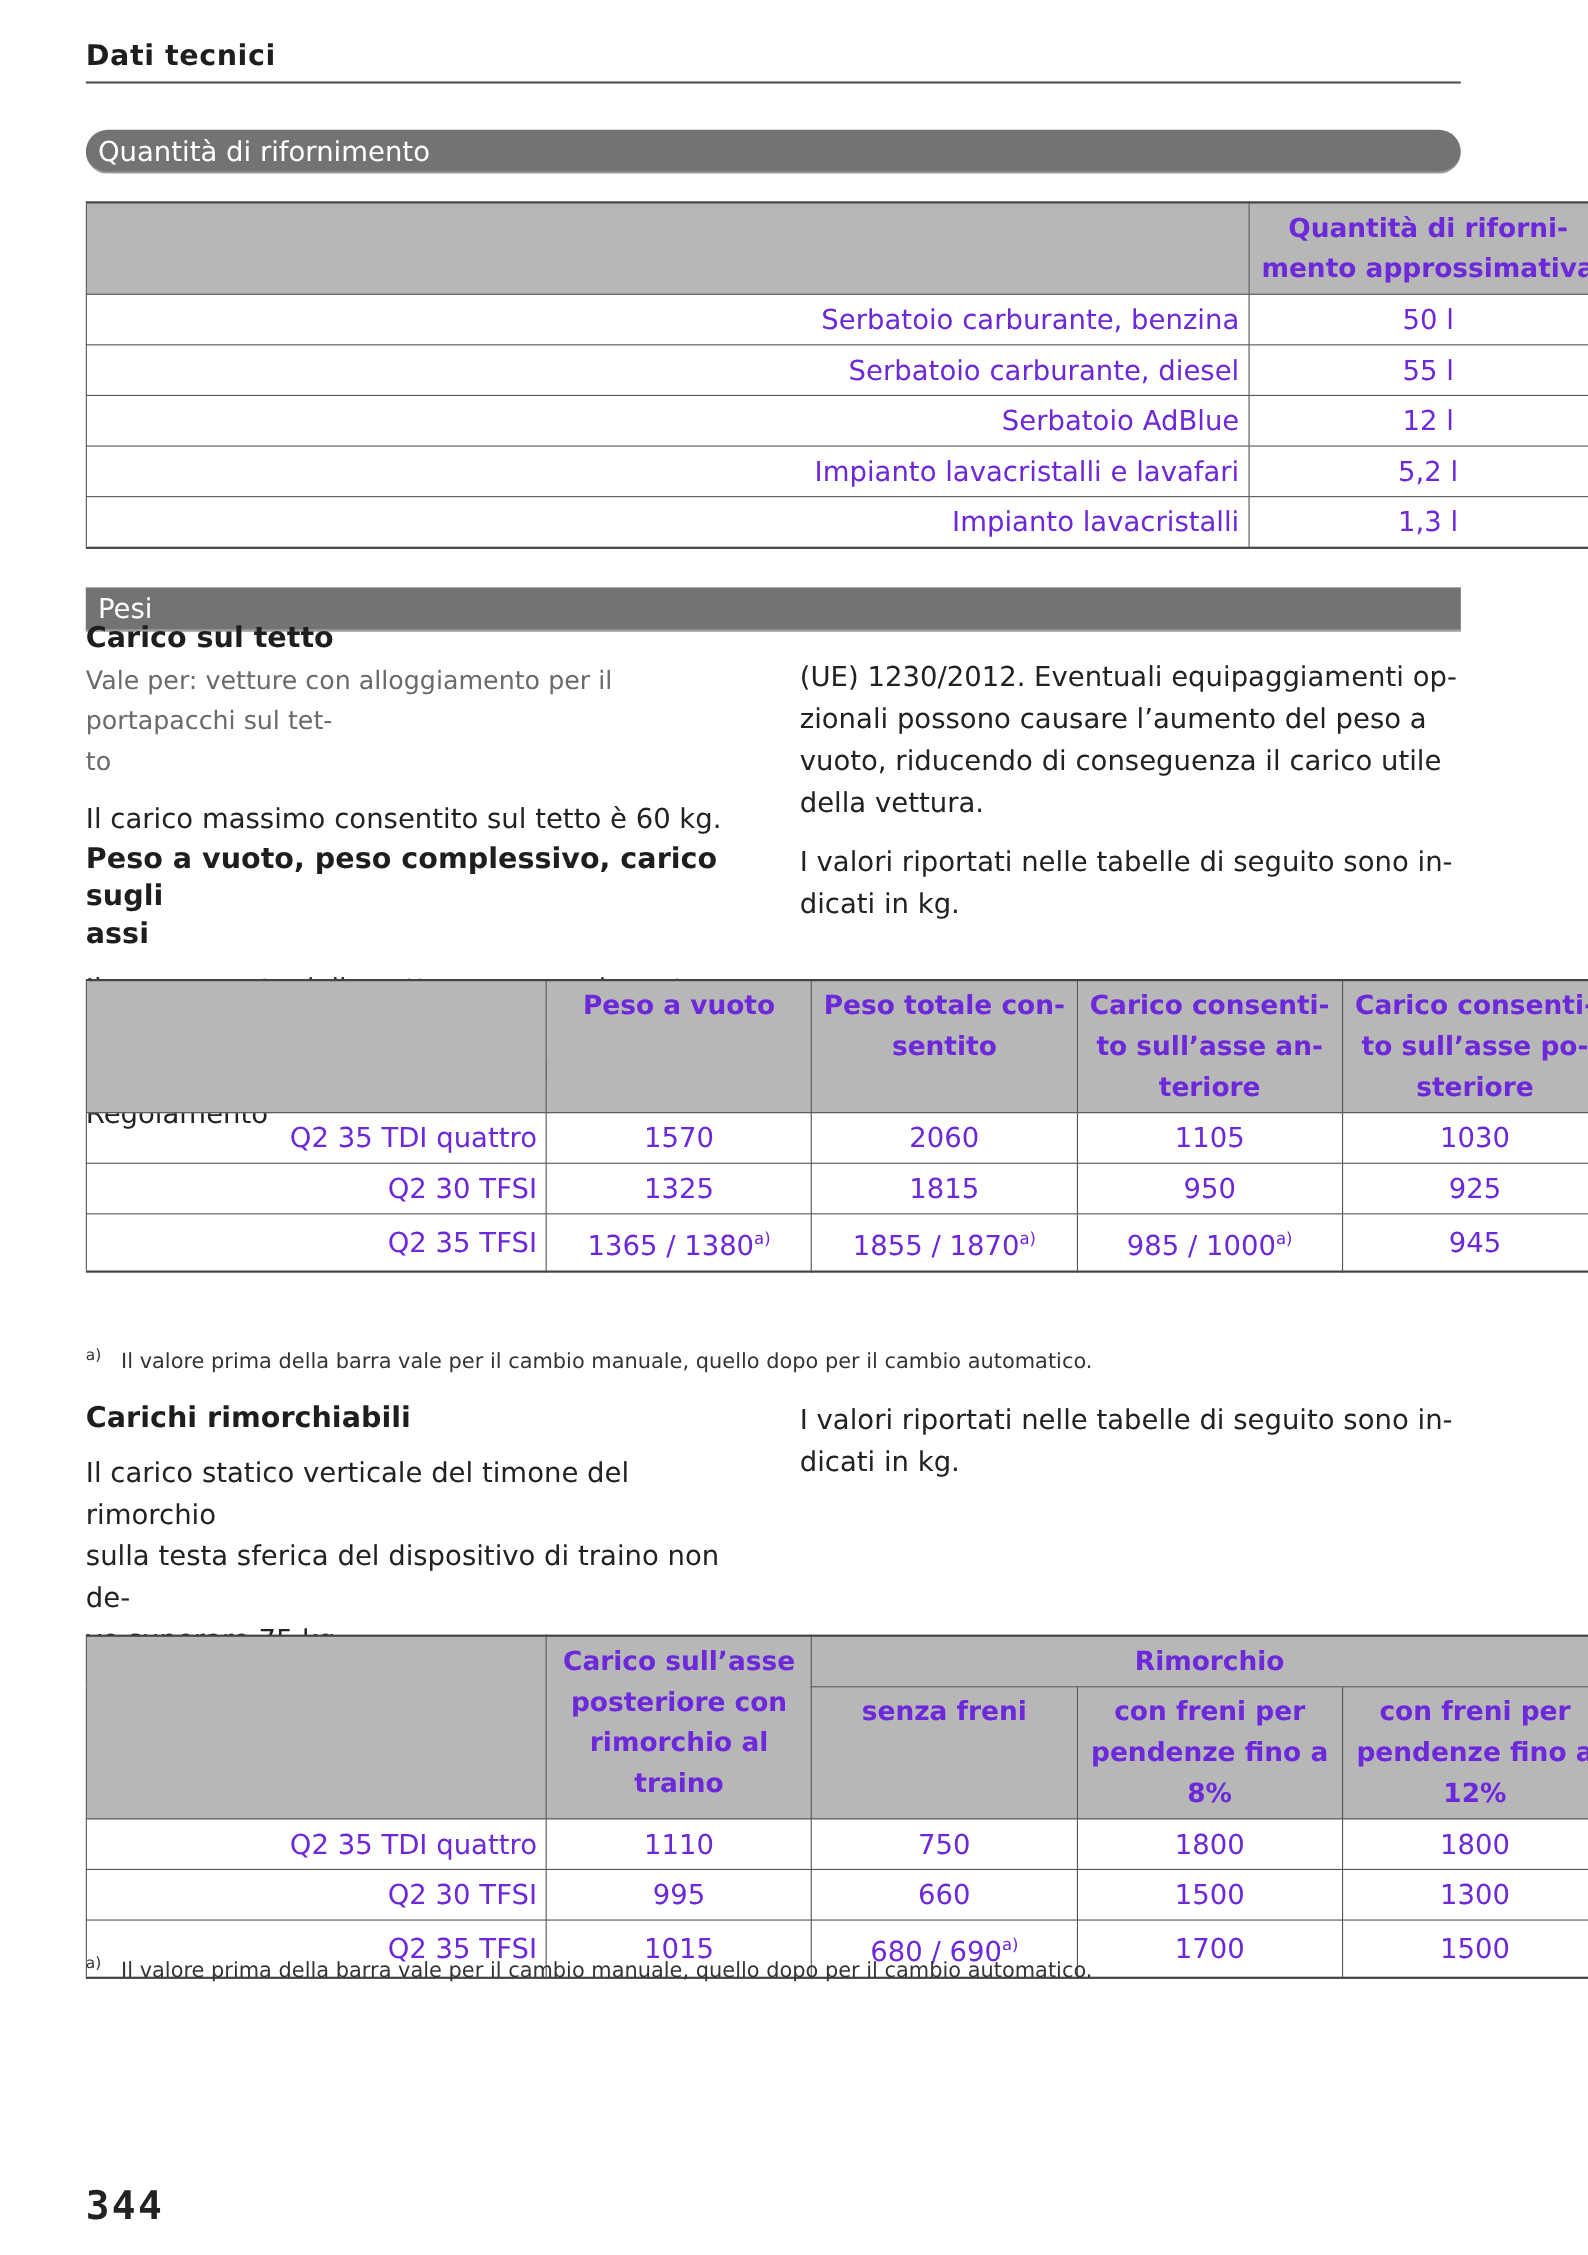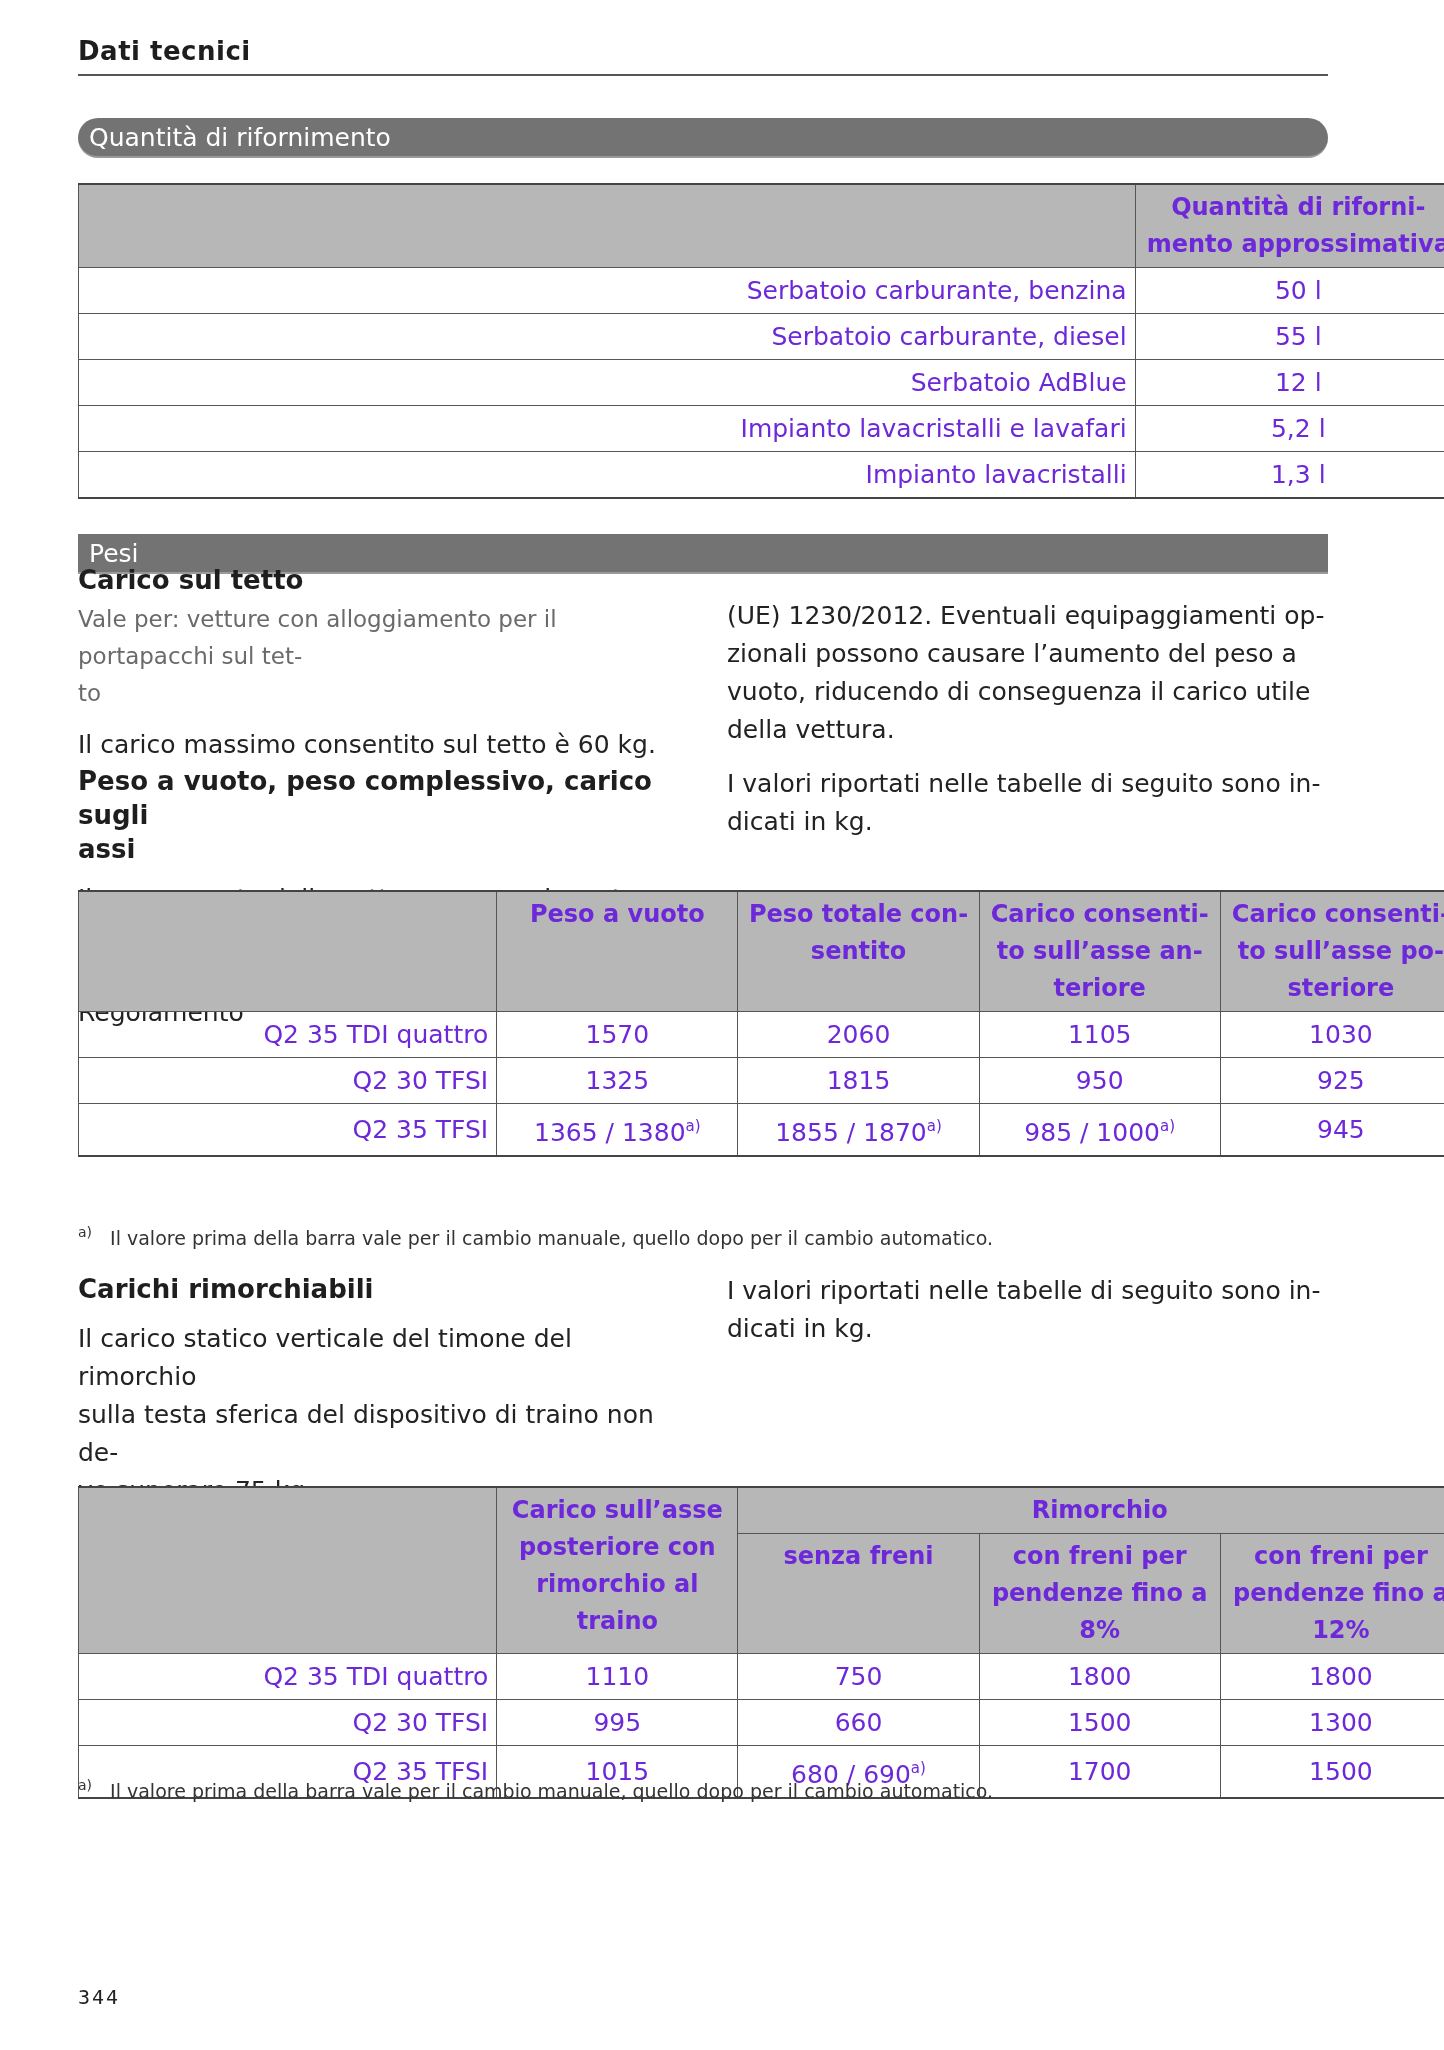--- a/index.html
+++ b/index.html
@@ -38,21 +38,21 @@
   .col-left { position: absolute; left: 78px; width: 600px; }
   .col-right { position: absolute; left: 727px; width: 600px; }
   .h3 { font-size: 26px; font-weight: bold; color: #1e1e1e; line-height: 34px; margin: 0; }
   .meta { font-size: 23px; color: #6a6a6a; line-height: 37px; margin: 4px 0 0 0; }
   .body-text { font-size: 25px; line-height: 38px; color: #222222; margin: 0; }
   .footnote {
     position: absolute; left: 78px; font-size: 19px; color: #333333; line-height: 26px;
   }
   .footnote .mark { font-size: 14px; vertical-align: 8px; margin-right: 18px; }
   .page-number {
-    position: absolute; left: 78px; top: 1985px; font-size: 20px; font-weight: normal;
+    position: absolute; left: 78px; top: 1985px; font-size: 36px; font-weight: bold;
     font-family: "DejaVu Sans Mono", monospace; letter-spacing: 2px; color: #222222;
   }
 </style>
 </head>
 <body>
 
 <div class="page-header">Dati tecnici</div>
 
 <div class="section-bar" style="top:118px;border-radius:20px;">Quantità di rifornimento</div>
 

